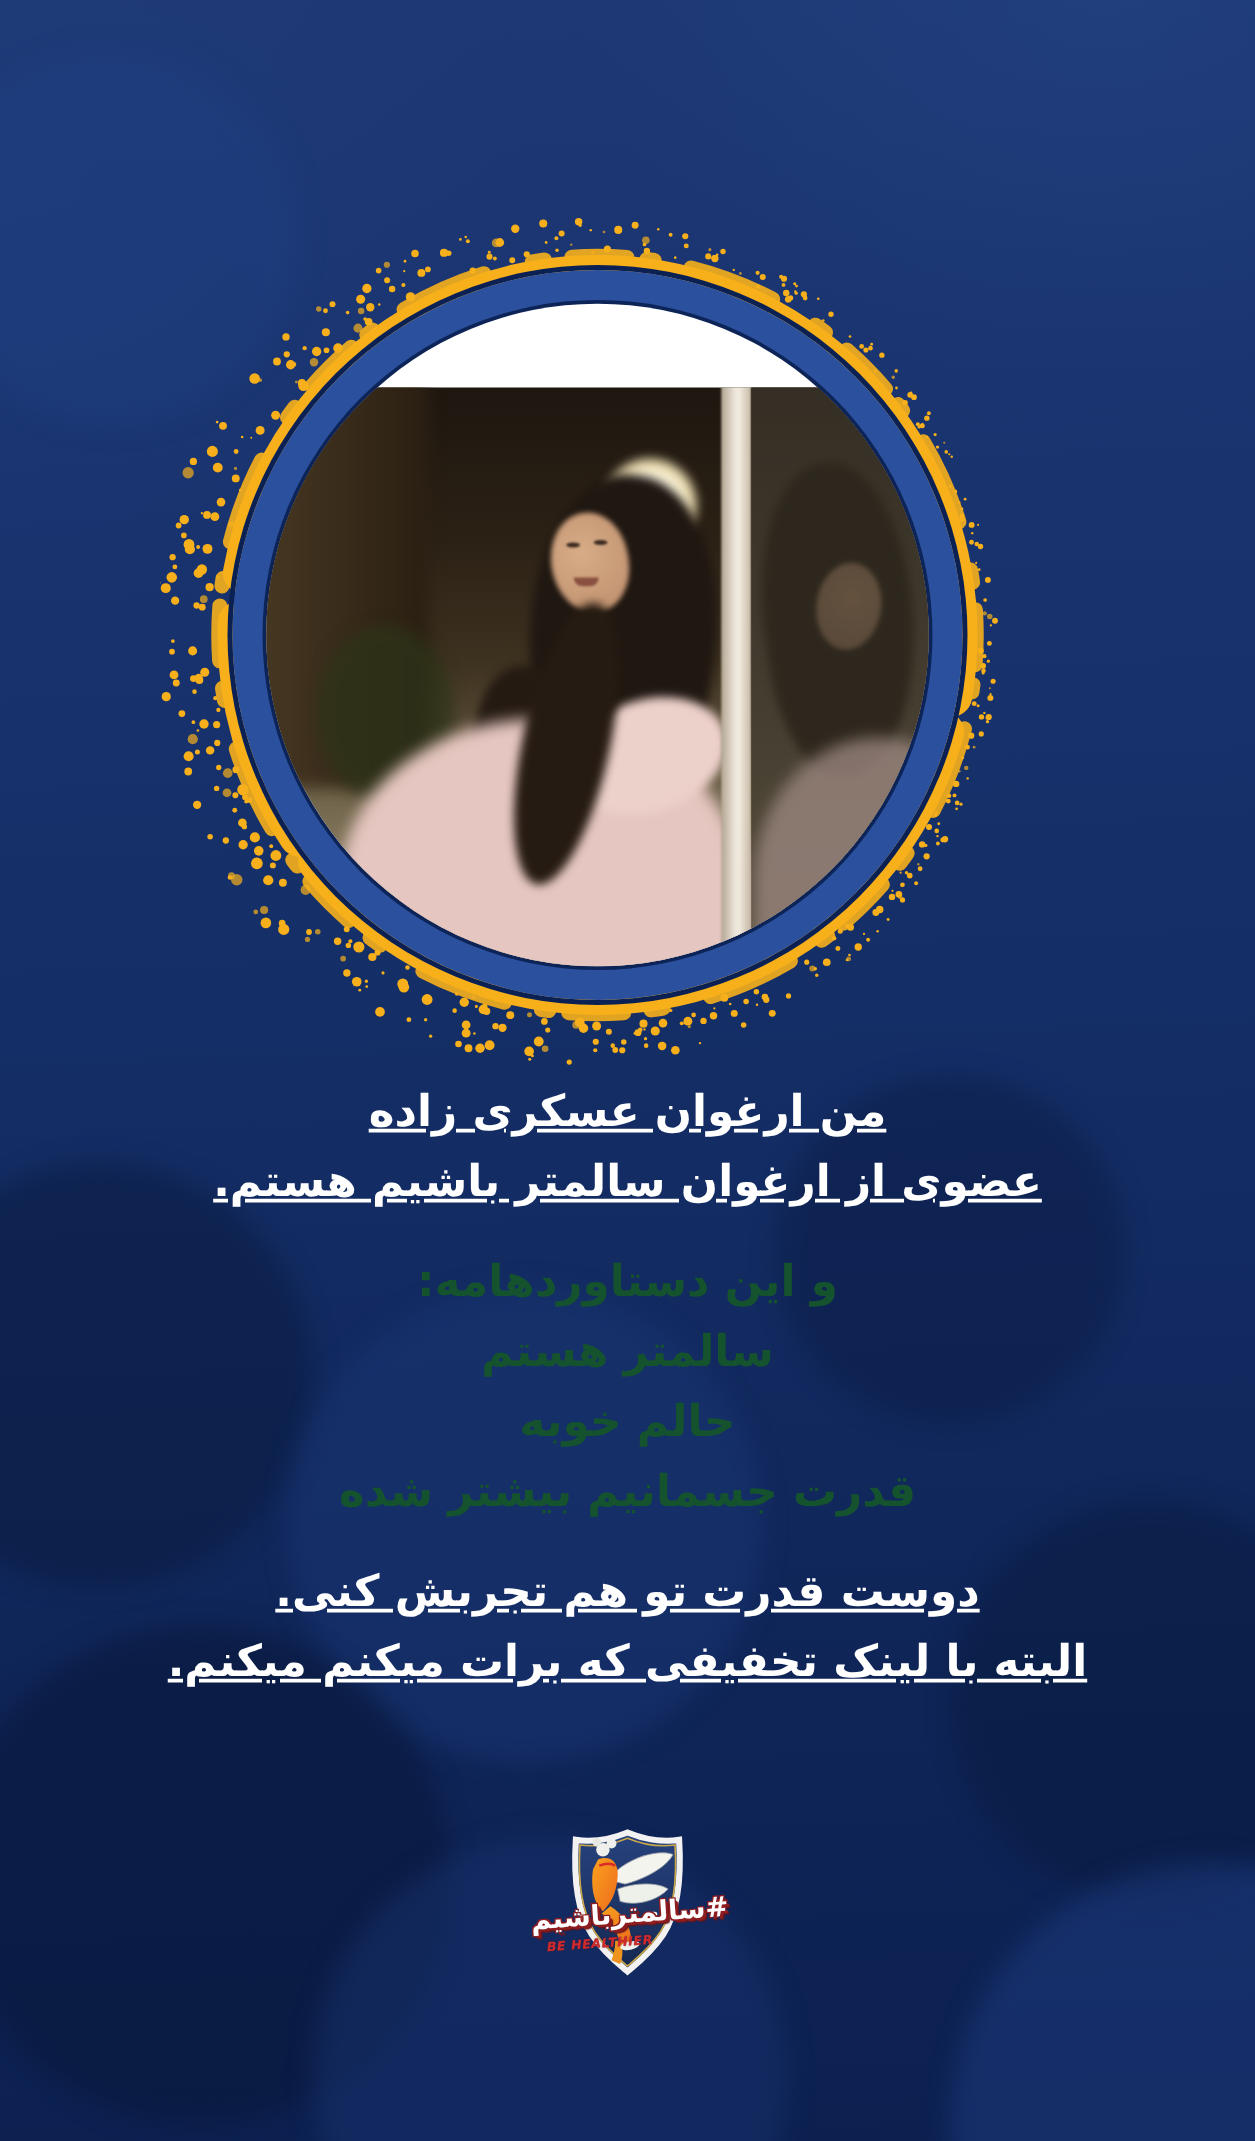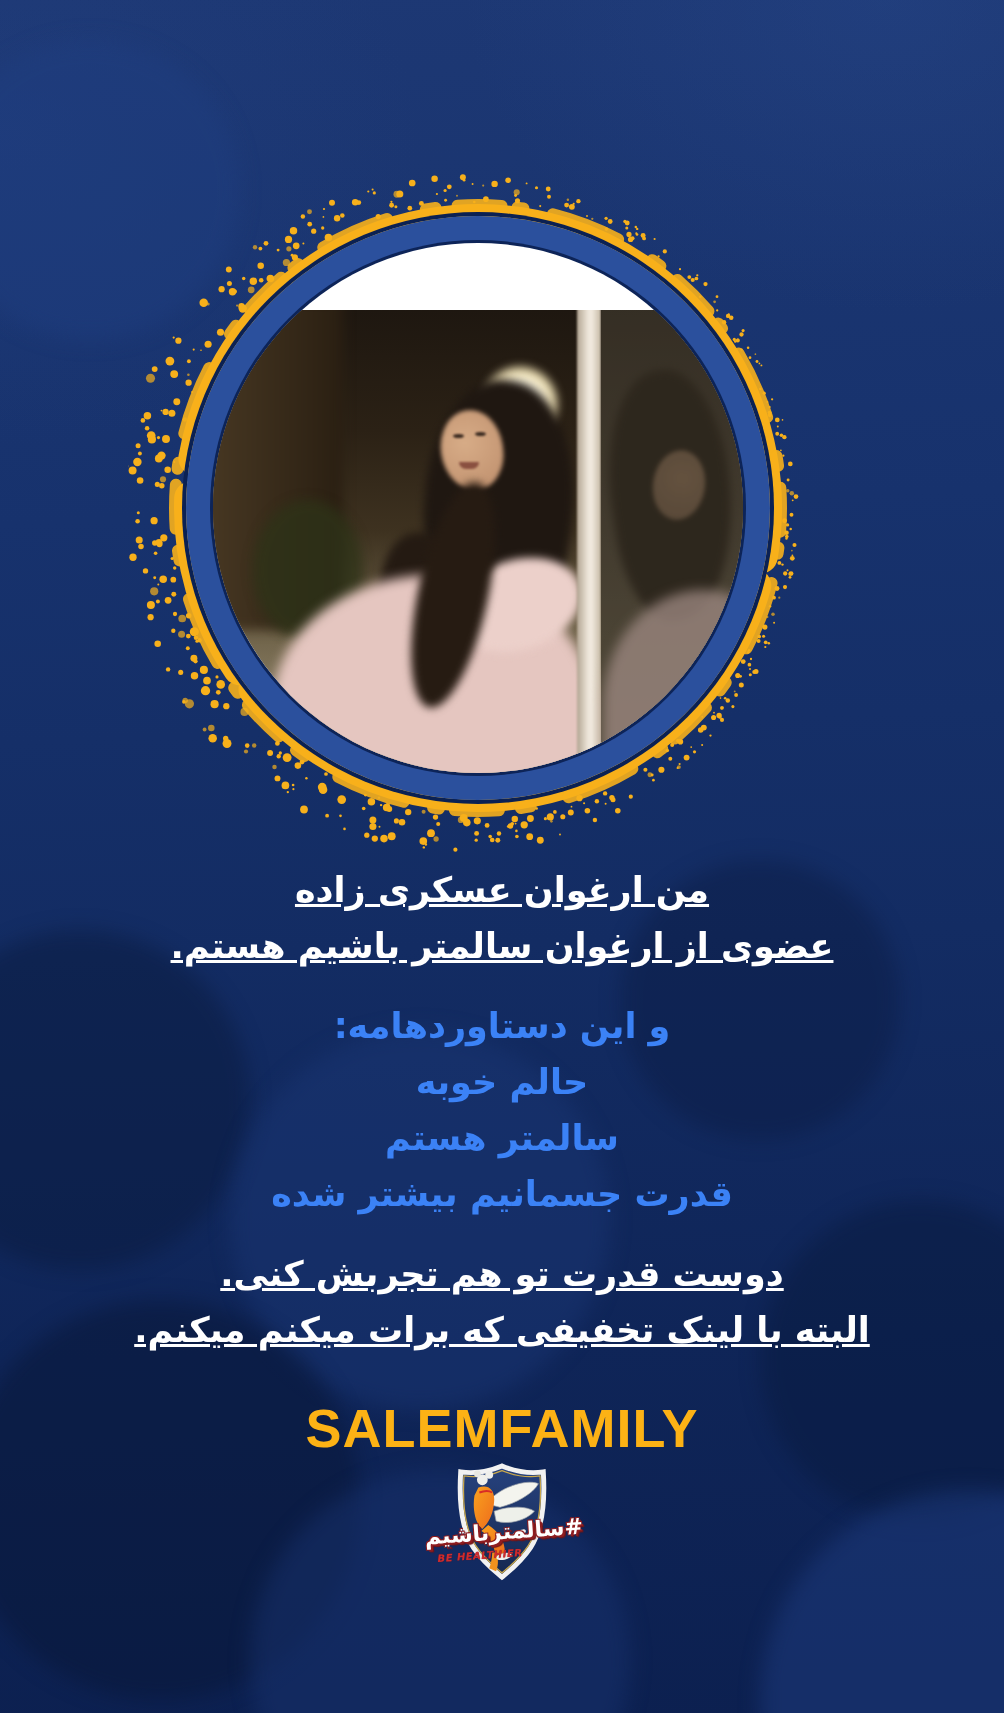--- a/index.html
+++ b/index.html
@@ -26,21 +26,21 @@
     background:#ffffff;overflow:hidden;box-shadow:0 0 0 3px #0d2458;
   }
   .photo-rect{position:absolute;left:0;top:67px;width:530px;height:463px;overflow:hidden;
     background:linear-gradient(180deg,#1e1710 0%,#2b2115 26%,#3e3220 48%,#6b5f46 68%,#8a7e63 84%,#9a8f75 100%);}
   .pr{position:absolute;}
   .blur2{filter:blur(2px);} .blur4{filter:blur(4px);} .blur6{filter:blur(6px);} .blur8{filter:blur(8px);}
   
   .text-block{position:absolute;left:0;top:862px;width:1004px;text-align:center;}
   .fa{direction:rtl;unicode-bidi:embed;font-weight:bold;font-size:35px;line-height:56px;margin:0;}
   .white{color:#ffffff;text-decoration:underline;}
-  .yellow{color:#3b82f6;}
+  .yellow{color:#14532d;}
   .gap{margin-top:24px;}
   .promo{margin-top:42px;font-family:"Liberation Sans","DejaVu Sans",sans-serif;
     font-weight:bold;font-size:54px;line-height:56px;color:#fcb215;letter-spacing:1px;}
   
   .logo{position:absolute;left:502px;top:1462px;width:0;height:0;}
   .logo svg{position:absolute;left:-59px;top:0;}
   .logo-banner{
     position:absolute;left:-77px;top:57px;width:158px;text-align:center;
     direction:rtl;color:#ffffff;font-weight:bold;font-size:22px;line-height:26px;
     transform:rotate(-4deg);white-space:nowrap;
@@ -829,26 +829,25 @@
       <div class="pr blur6" style="left:390px;top:280px;width:200px;height:230px;border-radius:50% 50% 30% 30%;background:#cdb2abcc;"></div>
       <div class="pr" style="left:388px;top:-5px;width:145px;height:475px;background:rgba(38,33,24,.3);"></div>
     </div>
   </div>
 </div>
 
 <div class="text-block">
   <p class="fa white">من ارغوان عسکری زاده</p>
   <p class="fa white">عضوی از ارغوان سالمتر باشیم هستم.</p>
   <p class="fa yellow gap">و این دستاوردهامه:</p>
+  <p class="fa yellow">سالمتر هستم</p>
   <p class="fa yellow">حالم خوبه</p>
-  <p class="fa yellow">سالمتر هستم</p>
   <p class="fa yellow">قدرت جسمانیم بیشتر شده</p>
   <p class="fa white gap">دوست قدرت تو هم تجربش کنی.</p>
   <p class="fa white">البته با لینک تخفیفی که برات میکنم میکنم.</p>
-  <p class="promo">SALEMFAMILY</p>
 </div>
 
 <div class="logo">
   <svg width="118" height="124" viewBox="0 0 120 126">
     <defs>
       <linearGradient id="shgrad" x1="0" y1="0" x2="0" y2="1">
         <stop offset="0" stop-color="#27427e"></stop>
           <stop offset="1" stop-color="#152850"></stop>
       </linearGradient>
       <linearGradient id="orgrad" x1="0" y1="0" x2="1" y2="1">

